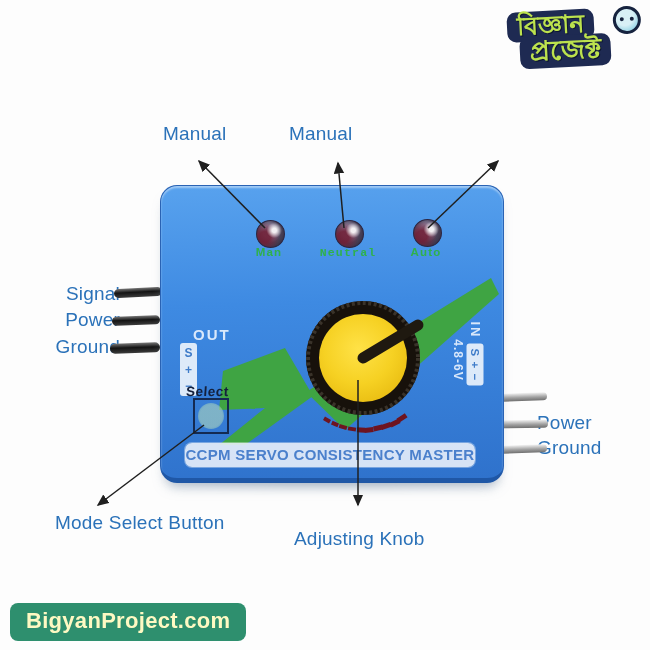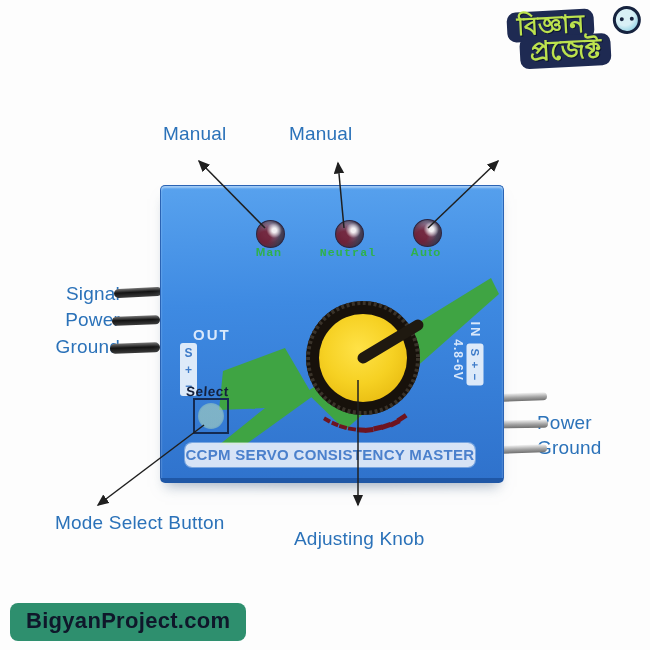--- a/index.html
+++ b/index.html
@@ -16,21 +16,21 @@
              padding:1px 10px 3px;text-shadow:1px 1px 0 #0c1530;line-height:1.05;}
   .logo-l1{font-size:25px;margin-left:14px;transform:rotate(-1deg);}
   .logo-l2{font-size:27px;margin-top:-5px;margin-left:26px;transform:rotate(-1deg);}
   .robot{position:absolute;top:-2px;right:2px;width:22px;height:22px;border-radius:50%;
          background:radial-gradient(circle at 40% 35%,#d8f0f6 0 45%,#6fc4dc 100%);
          border:3px solid #16233f;}
   .robot::before,.robot::after{content:"";position:absolute;top:8px;width:4px;height:4px;border-radius:50%;background:#16233f;}
   .robot::before{left:4px;} .robot::after{right:4px;}
 
   
-  .device{position:absolute;left:160px;top:185px;width:342px;height:292px;border-radius:5px;
+  .device{position:absolute;left:160px;top:185px;width:342px;height:292px;border-radius:17px;
           background:linear-gradient(178deg,#58a2ee 0%,#3e8ae2 40%,#2f72cc 100%);
           border:1px solid #2a63b4;border-bottom:5px solid #1f57a6;
           box-shadow:0 9px 12px -5px rgba(125,145,170,.55), inset 0 2px 2px rgba(255,255,255,.45);}
   .device-art{position:absolute;left:0;top:0;}
 
   .led{position:absolute;width:27px;height:26px;border-radius:50%;border:1px solid #2c2540;
        background:
         radial-gradient(circle at 64% 36%, rgba(255,255,255,.9) 0 9%, rgba(255,255,255,0) 32%),
         radial-gradient(circle at 28% 62%, rgba(112,31,54,.9) 0 22%, rgba(0,0,0,0) 60%),
         radial-gradient(circle at 45% 40%, #8d83a0 0 28%, #4a4258 55%, #2a2336 100%);}
@@ -53,21 +53,21 @@
 
   .ccpm{position:absolute;left:24px;top:257px;width:290px;height:24px;border-radius:7px;
         background:rgba(233,240,250,.9);color:#4b80cc;font-weight:bold;font-size:15px;line-height:24px;
         text-align:center;letter-spacing:.3px;box-shadow:0 0 0 1px rgba(255,255,255,.35);}
 
   
   .pin{position:absolute;border-radius:5px;}
   .pin.dark{background:linear-gradient(180deg,#777 0%,#141414 45%,#3c3c3c 100%);}
   .pin.silver{background:linear-gradient(180deg,#f2f2f2 0%,#a2a2a2 55%,#6f6f6f 100%);}
 
-  .badge{position:absolute;left:10px;top:603px;background:#2e8f6e;color:#0f172a;font-weight:bold;
+  .badge{position:absolute;left:10px;top:603px;background:#2e8f6e;color:#fef9c3;font-weight:bold;
          font-size:22px;padding:5px 16px 7px;border-radius:8px;letter-spacing:.3px;}
 
   .shadow{position:absolute;left:168px;top:471px;width:330px;height:14px;border-radius:50%;
           background:rgba(140,155,175,.35);filter:blur(5px);}
   svg{display:block;}
 </style>
 </head>
 <body>
 
 <div class="canvas">

